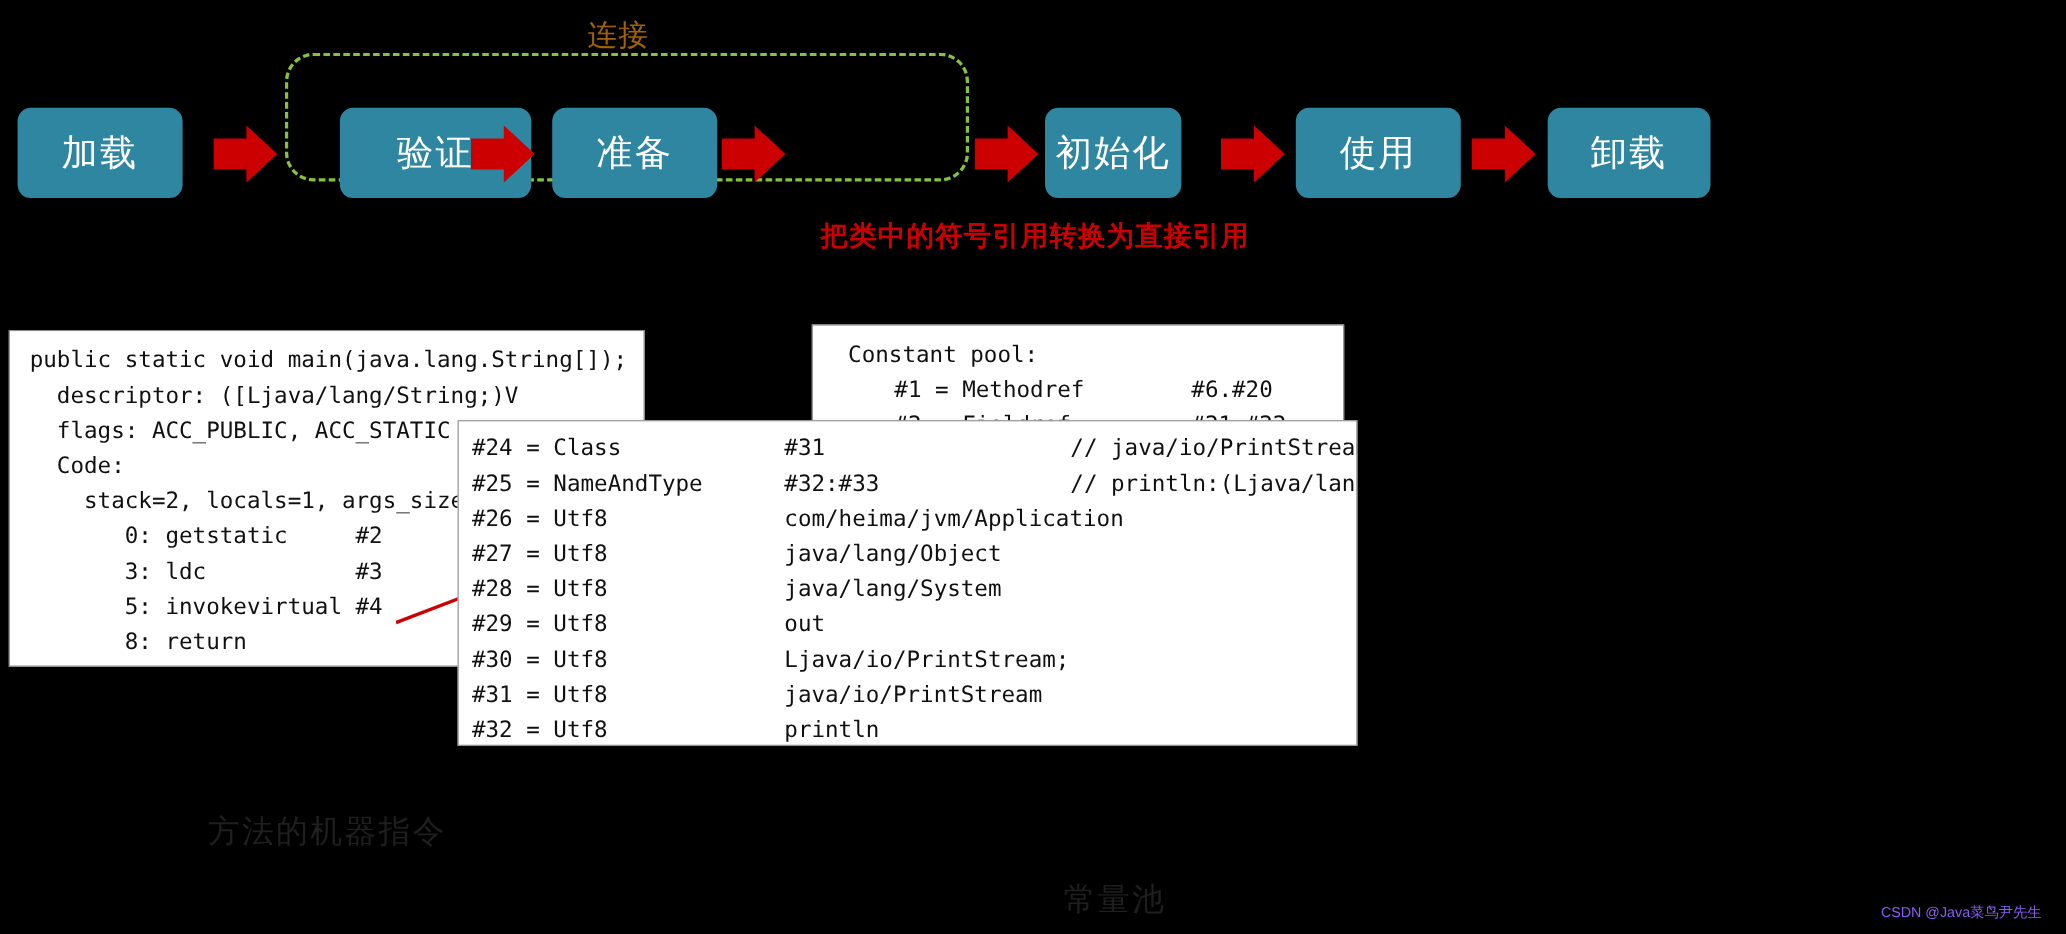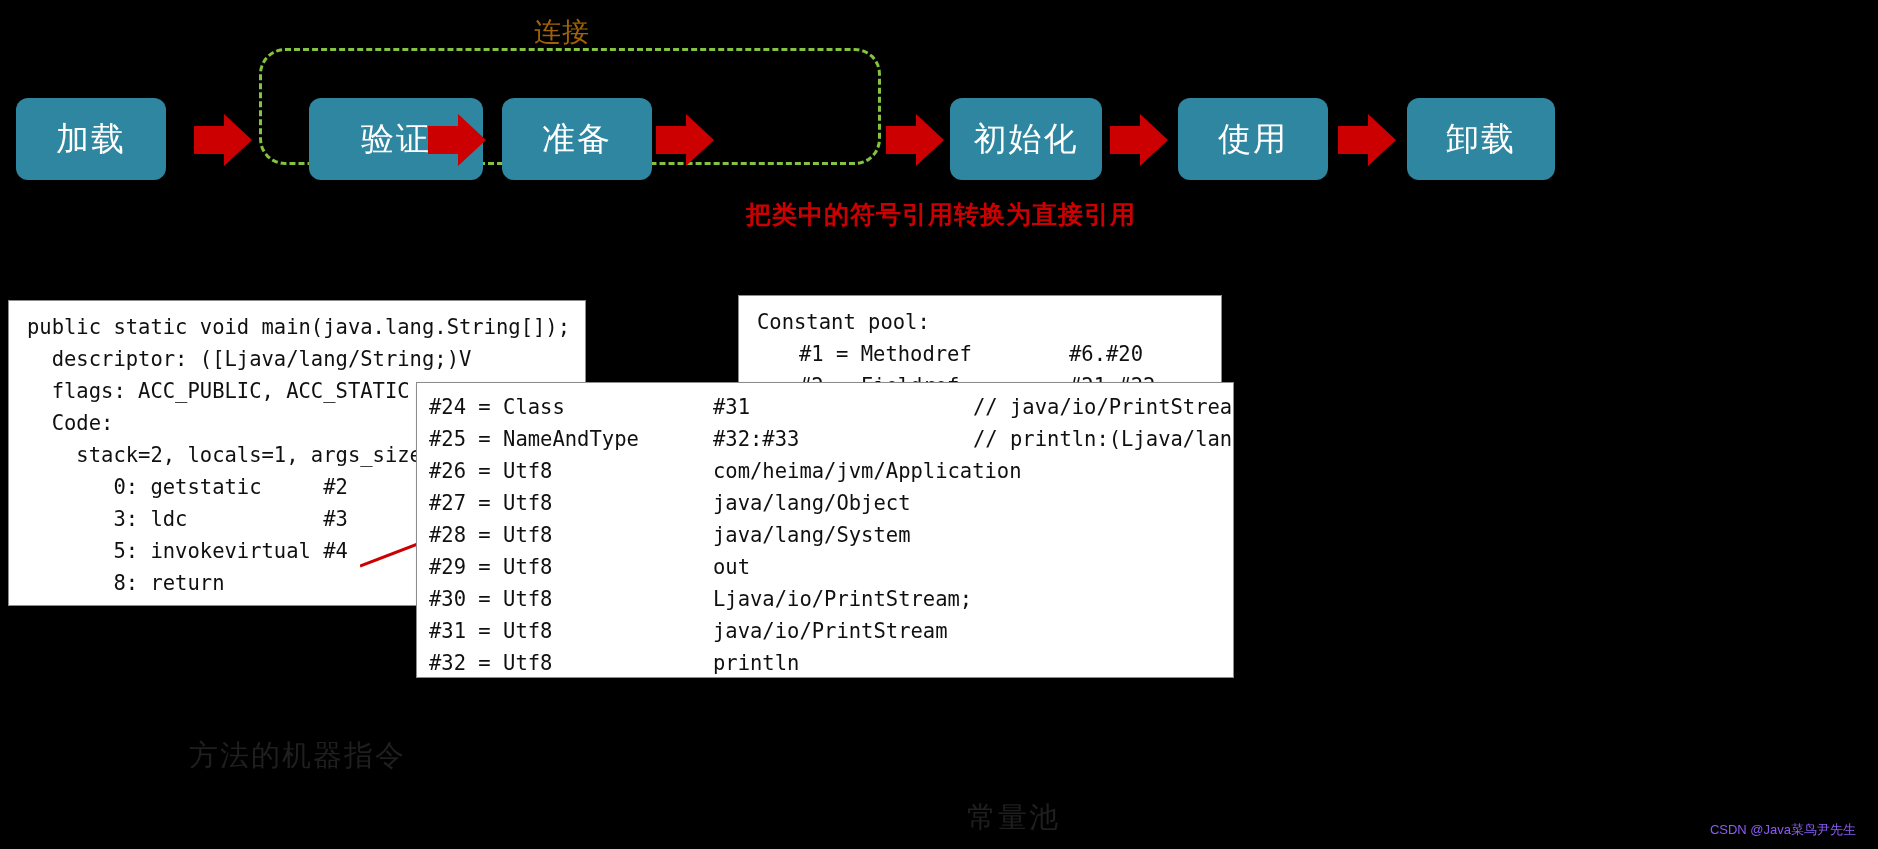--- a/index.html
+++ b/index.html
@@ -102,21 +102,21 @@
     width: 578px;
     height: 306px;
     padding: 10px 0 0 18px;
   }
 
   #constant-pool-panel {
     left: 738px;
     top: 295px;
     width: 484px;
     height: 100px;
-    padding: 10px 0 0 18px;
+    padding: 10px 0 0 32px;
   }
   #constant-pool-panel .cp-line {
     display: block;
     white-space: pre;
   }
   #constant-pool-panel .cp-idx { display: inline-block; width: 270px; }
 
   #cp-detail-panel {
     left: 416px;
     top: 382px;
@@ -168,21 +168,21 @@
 
   <div class="stage-box" id="stage-0" style="left:16px;  width:150px;">
       <span>加载</span>
     </div>
   <div class="stage-box" id="stage-1" style="left:273px; width:174px;margin-left:36px;">
       <span>验证</span>
     </div>
   <div class="stage-box" id="stage-2" style="left:502px; width:150px;">
       <span>准备</span>
     </div>
-  <div class="stage-box" id="stage-4" style="left:950px; width:152px;">
+  <div class="stage-box" id="stage-4" style="left:950px; width:124px;">
       <span>初始化</span>
     </div>
   <div class="stage-box" id="stage-5" style="left:1178px;width:150px;">
       <span>使用</span>
     </div>
   <div class="stage-box" id="stage-6" style="left:1407px;width:148px;justify-content:center;">
       <span>卸载</span>
     </div>
 
   <div class="arrow-ico" style="left:194px;">

